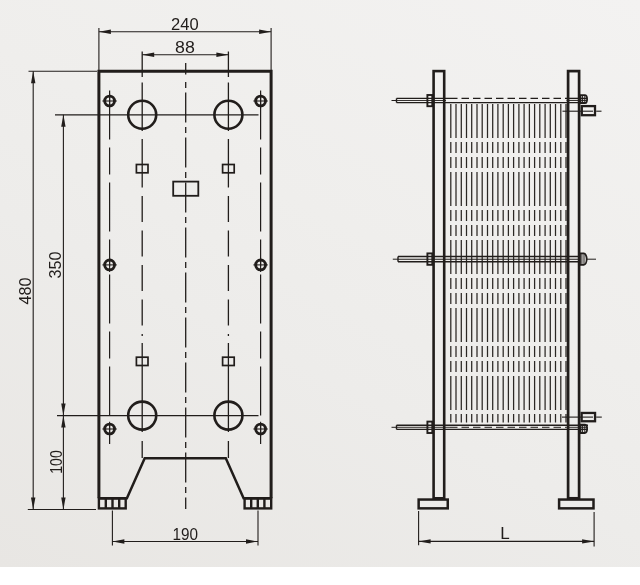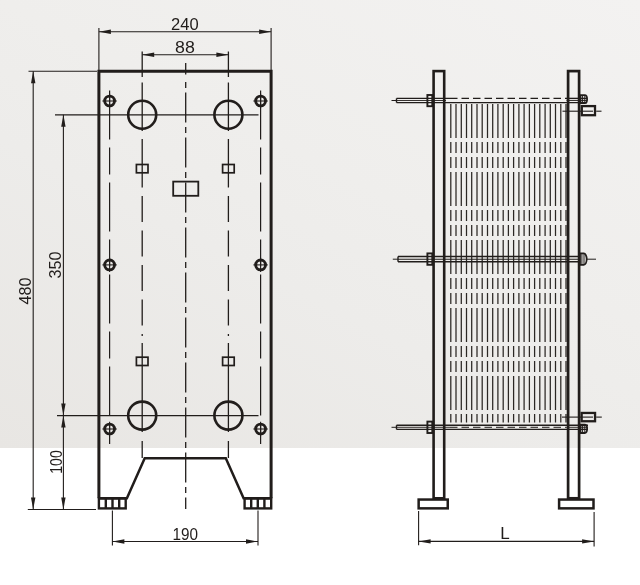--- a/index.html
+++ b/index.html
@@ -1,18 +1,18 @@
 <!DOCTYPE html>
 <html><head>
 <meta charset="utf-8">
 <style>
   html,body{margin:0;padding:0;}
   body{width:640px;height:585px;overflow:hidden;
        font-family:"Liberation Sans", sans-serif;}
-  .bg{width:640px;height:448px;position:relative;
+  .bg{width:640px;height:567px;position:relative;
       background:linear-gradient(207deg,#f3f2f1 0%,#efeeec 42%,#edecea 60%,#e8e6e3 100%);}
   svg{position:absolute;left:0;top:0;}
   text{font-family:"Liberation Sans", sans-serif;fill:#211d1b;}
 </style>
 </head>
 <body>
 <div class="bg">
 <svg width="640" height="585" viewBox="0 0 640 585" fill="none" stroke-linecap="butt">
 <g stroke="#211d1b">
 

